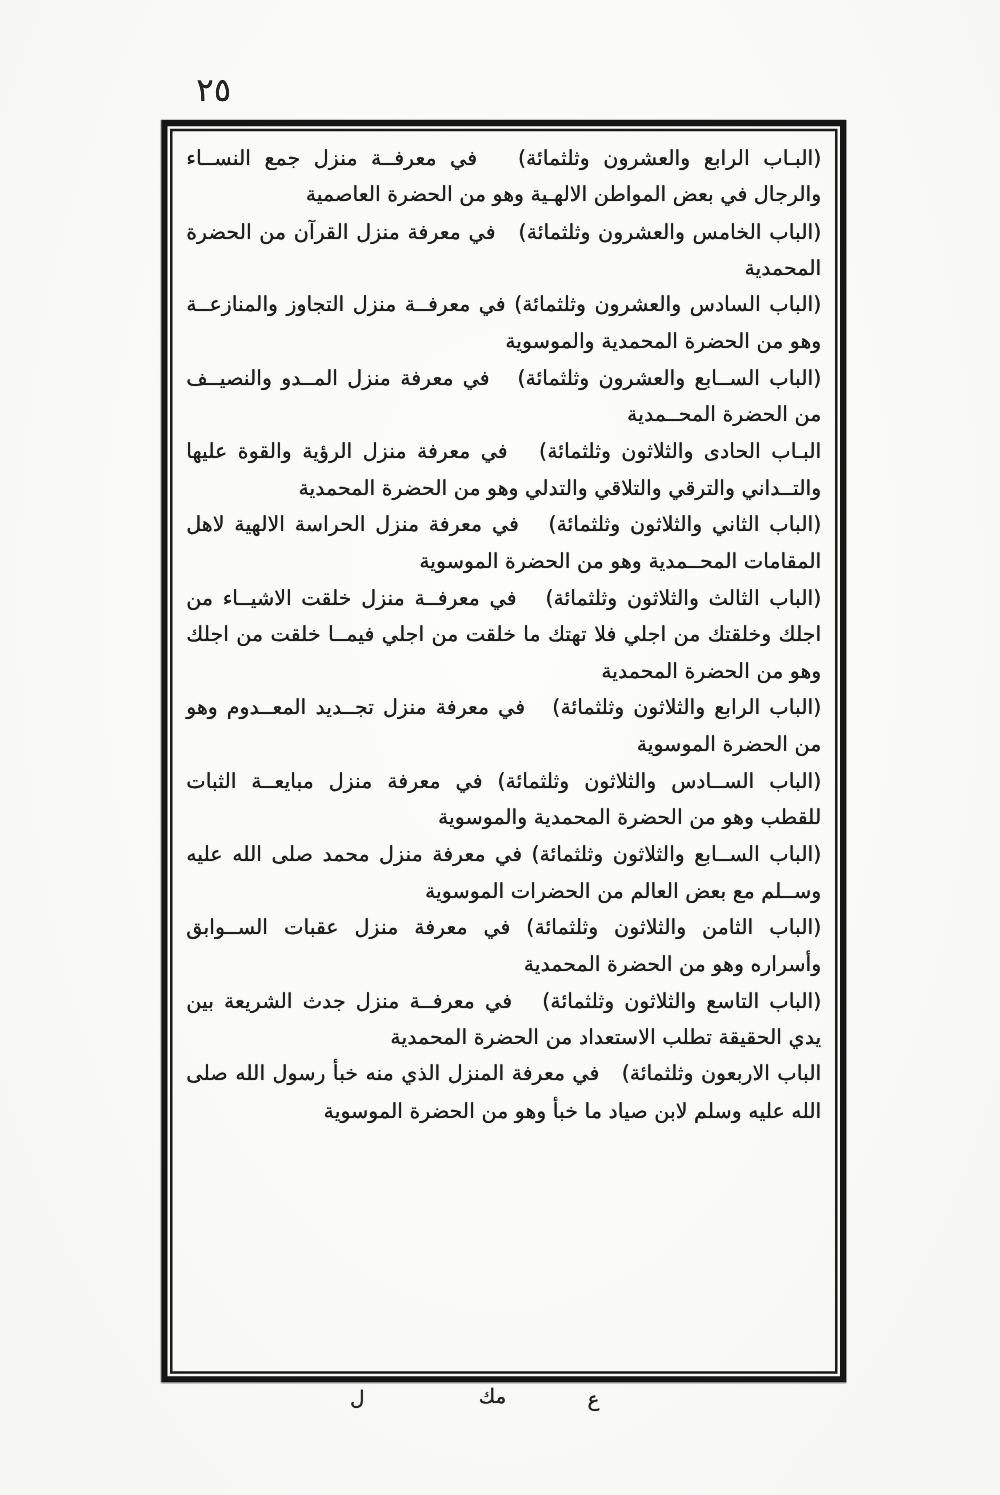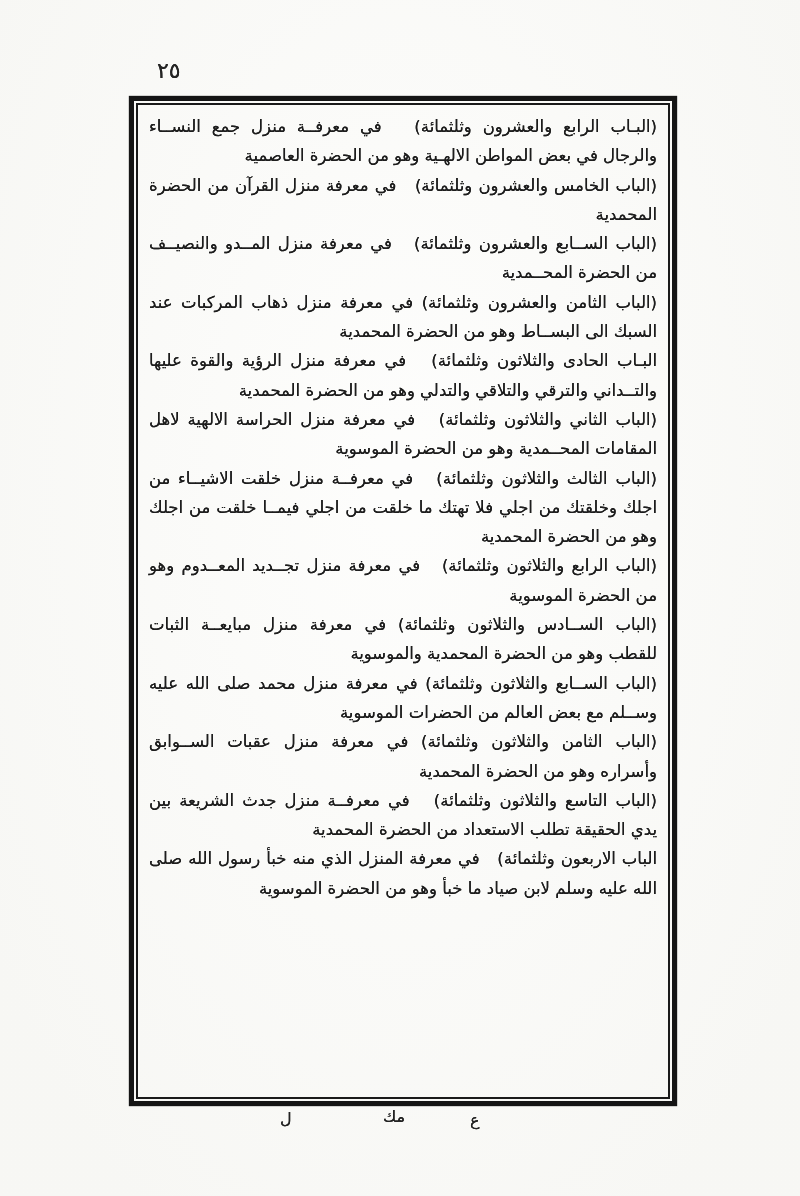--- a/index.html
+++ b/index.html
@@ -20,21 +20,21 @@
     position: absolute;
     inset: 0;
     background:
       radial-gradient(ellipse at 50% 40%, rgba(255,255,255,0.6), rgba(0,0,0,0.015) 85%),
       #fbfbf8;
   }
   .page-number {
     position: absolute;
     top: 58px;
     left: 157px;
-    font-size: 22px;
+    font-size: 26px;
     letter-spacing: 1px;
     color: #242424;
     text-shadow: 0 0 0.5px #242424;
   }
   
   .frame {
     position: absolute;
     left: 129px;
     top: 96px;
     width: 548px;
@@ -87,22 +87,22 @@
 
 <div class="paper"></div>
 
 <div class="page-number">٢٥</div>
 
 <div class="frame">
   <div class="frame-inner">
     <div class="chapter-list">
       <p>(البـاب الرابع والعشرون وثلثمائة)&nbsp;&nbsp; في معرفــة منزل جمع النســاء والرجال في بعض المواطن الالهـية وهو من الحضرة العاصمية</p>
       <p>(الباب الخامس والعشرون وثلثمائة)&nbsp;&nbsp; في معرفة منزل القرآن من الحضرة المحمدية</p>
+      <p>(الباب السادس والعشرون وثلثمائة) في معرفــة منزل التجاوز والمنازعــة وهو من الحضرة المحمدية والموسوية</p>
       <p>(الباب الســابع والعشرون وثلثمائة)&nbsp;&nbsp; في معرفة منزل المــدو والنصيــف من الحضرة المحــمدية</p>
-      <p>(الباب الثامن والعشرون وثلثمائة) في معرفة منزل ذهاب المركبات عند السبك الى البســاط وهو من الحضرة المحمدية</p>
       <p>البـاب الحادى والثلاثون وثلثمائة)&nbsp;&nbsp; في معرفة منزل الرؤية والقوة عليها والتــداني والترقي والتلاقي والتدلي وهو من الحضرة المحمدية</p>
       <p>(الباب الثاني والثلاثون وثلثمائة)&nbsp;&nbsp; في معرفة منزل الحراسة الالهية لاهل المقامات المحــمدية وهو من الحضرة الموسوية</p>
       <p>(الباب الثالث والثلاثون وثلثمائة)&nbsp;&nbsp; في معرفــة منزل خلقت الاشيــاء من اجلك وخلقتك من اجلي فلا تهتك ما خلقت من اجلي فيمــا خلقت من اجلك وهو من الحضرة المحمدية</p>
       <p>(الباب الرابع والثلاثون وثلثمائة)&nbsp;&nbsp; في معرفة منزل تجــديد المعــدوم وهو من الحضرة الموسوية</p>
       <p>(الباب الســادس والثلاثون وثلثمائة) في معرفة منزل مبايعــة الثبات للقطب وهو من الحضرة المحمدية والموسوية</p>
       <p>(الباب الســابع والثلاثون وثلثمائة) في معرفة منزل محمد صلى الله عليه وســلم مع بعض العالم من الحضرات الموسوية</p>
       <p>(الباب الثامن والثلاثون وثلثمائة) في معرفة منزل عقبات الســوابق وأسراره وهو من الحضرة المحمدية</p>
       <p>(الباب التاسع والثلاثون وثلثمائة)&nbsp;&nbsp; في معرفــة منزل جدث الشريعة بين يدي الحقيقة تطلب الاستعداد من الحضرة المحمدية</p>
       <p>الباب الاربعون وثلثمائة)&nbsp;&nbsp; في معرفة المنزل الذي منه خبأ رسول الله صلى الله عليه وسلم لابن صياد ما خبأ وهو من الحضرة الموسوية</p>
 

